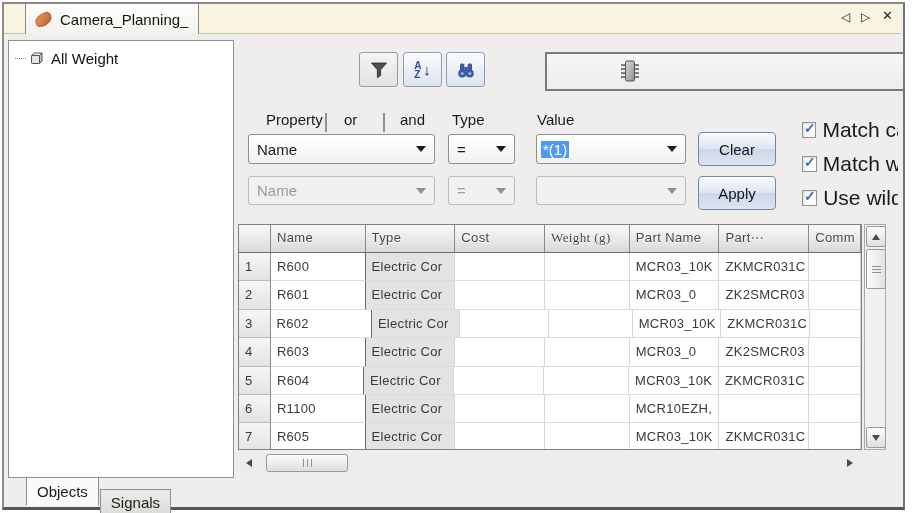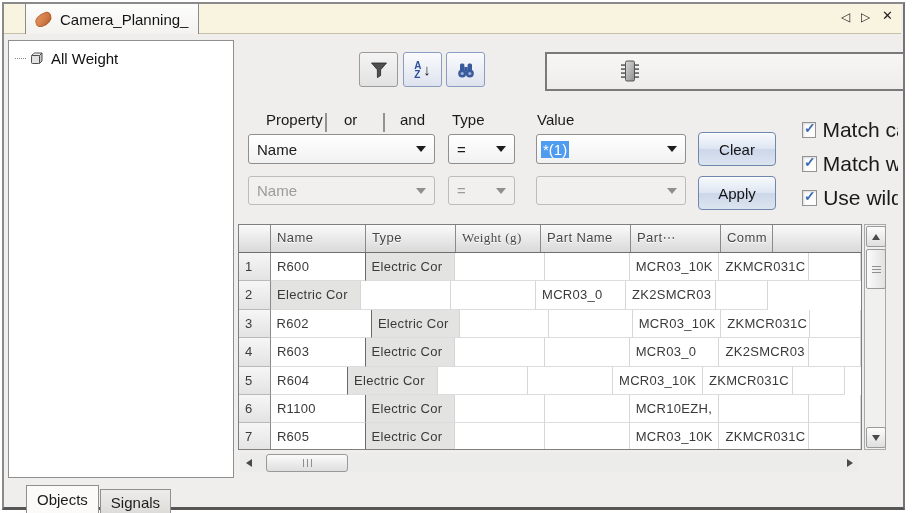--- a/index.html
+++ b/index.html
@@ -99,21 +99,21 @@
   .hthumb{position:absolute;left:26px;top:1px;width:80px;height:16px;border:1px solid #999;
           border-radius:3px;background:linear-gradient(#fbfbfb,#dedede);
           display:flex;align-items:center;justify-content:center;gap:3px;}
   .hthumb i{display:block;width:1px;height:8px;background:#8f8f8f;}
 
   
   .btabs{left:26px;top:477px;display:flex;align-items:flex-start;}
   .btab{box-sizing:border-box;height:27px;margin-top:12px;border:1px solid #8f8f8f;
         background:linear-gradient(#ececea,#dddbd8);font-size:15px;color:#1c1c1c;
         padding:4px 10px 0 10px;margin-right:1px;}
-  .btab.active{height:29px;margin-top:8px;background:#fbfaf8;border-bottom:1px solid #fbfaf8;
+  .btab.active{height:29px;margin-top:0;background:#fbfaf8;border-bottom:1px solid #fbfaf8;
         padding-top:5px;}
 </style>
 </head>
 <body>
 
 <div class="stage">
   <div class="abs frame"></div>
 
   
   <div class="abs titlebar"></div>
@@ -240,38 +240,40 @@
         <span class="optlabel">Use wild</span>
       </div>
     </div>
 
   
   <div class="abs tablewrap">
     <div class="thead" id="thead">
         <div class="th c0" style="width: 32px;"></div>
         <div class="th" style="width: 95px;">Name</div>
         <div class="th" style="width: 90px;">Type</div>
+        <div class="th" style="width: 90px;">Cost</div>
         <div class="th" style="width: 85px; font-family: Liberation Serif, serif;">Weight (g)</div>
         <div class="th" style="width: 90px;">Part Name</div>
         <div class="th" style="width: 90px;">Part⋯</div>
         <div class="th" style="width: 52px;">Comm</div>
       </div>
     <div id="tbody">
         <div class="tr">
           <div class="td c0" style="width: 32px;">1</div>
           <div class="td namecell" style="width: 95px;">R600</div>
           <div class="td typecell" style="width: 90px;">Electric Cor</div>
           <div class="td" style="width: 90px;"></div>
           <div class="td" style="width: 85px;"></div>
           <div class="td" style="width: 90px;">MCR03_10K</div>
           <div class="td" style="width: 90px;">ZKMCR031C</div>
           <div class="td" style="width: 52px;"></div>
         </div>
         <div class="tr">
           <div class="td c0" style="width: 32px;">2</div>
+          <div class="td namecell" style="width: 95px;">R601</div>
           <div class="td typecell" style="width: 90px;">Electric Cor</div>
           <div class="td" style="width: 90px;"></div>
           <div class="td" style="width: 85px;"></div>
           <div class="td" style="width: 90px;">MCR03_0</div>
           <div class="td" style="width: 90px;">ZK2SMCR03</div>
           <div class="td" style="width: 52px;"></div>
         </div>
         <div class="tr">
           <div class="td c0" style="width: 32px;">3</div>
           <div class="td namecell" style="width: 103px;">R602</div>
@@ -287,21 +289,21 @@
           <div class="td namecell" style="width: 95px;">R603</div>
           <div class="td typecell" style="width: 90px;">Electric Cor</div>
           <div class="td" style="width: 90px;"></div>
           <div class="td" style="width: 85px;"></div>
           <div class="td" style="width: 90px;">MCR03_0</div>
           <div class="td" style="width: 90px;">ZK2SMCR03</div>
           <div class="td" style="width: 52px;"></div>
         </div>
         <div class="tr">
           <div class="td c0" style="width: 32px;">5</div>
-          <div class="td namecell" style="width: 77px;">R604</div>
+          <div class="td namecell" style="width: 93px;">R604</div>
           <div class="td typecell" style="width: 90px;">Electric Cor</div>
           <div class="td" style="width: 90px;"></div>
           <div class="td" style="width: 85px;"></div>
           <div class="td" style="width: 90px;">MCR03_10K</div>
           <div class="td" style="width: 90px;">ZKMCR031C</div>
           <div class="td" style="width: 52px;"></div>
         </div>
         <div class="tr">
           <div class="td c0" style="width: 32px;">6</div>
           <div class="td namecell" style="width: 95px;">R1100</div>

